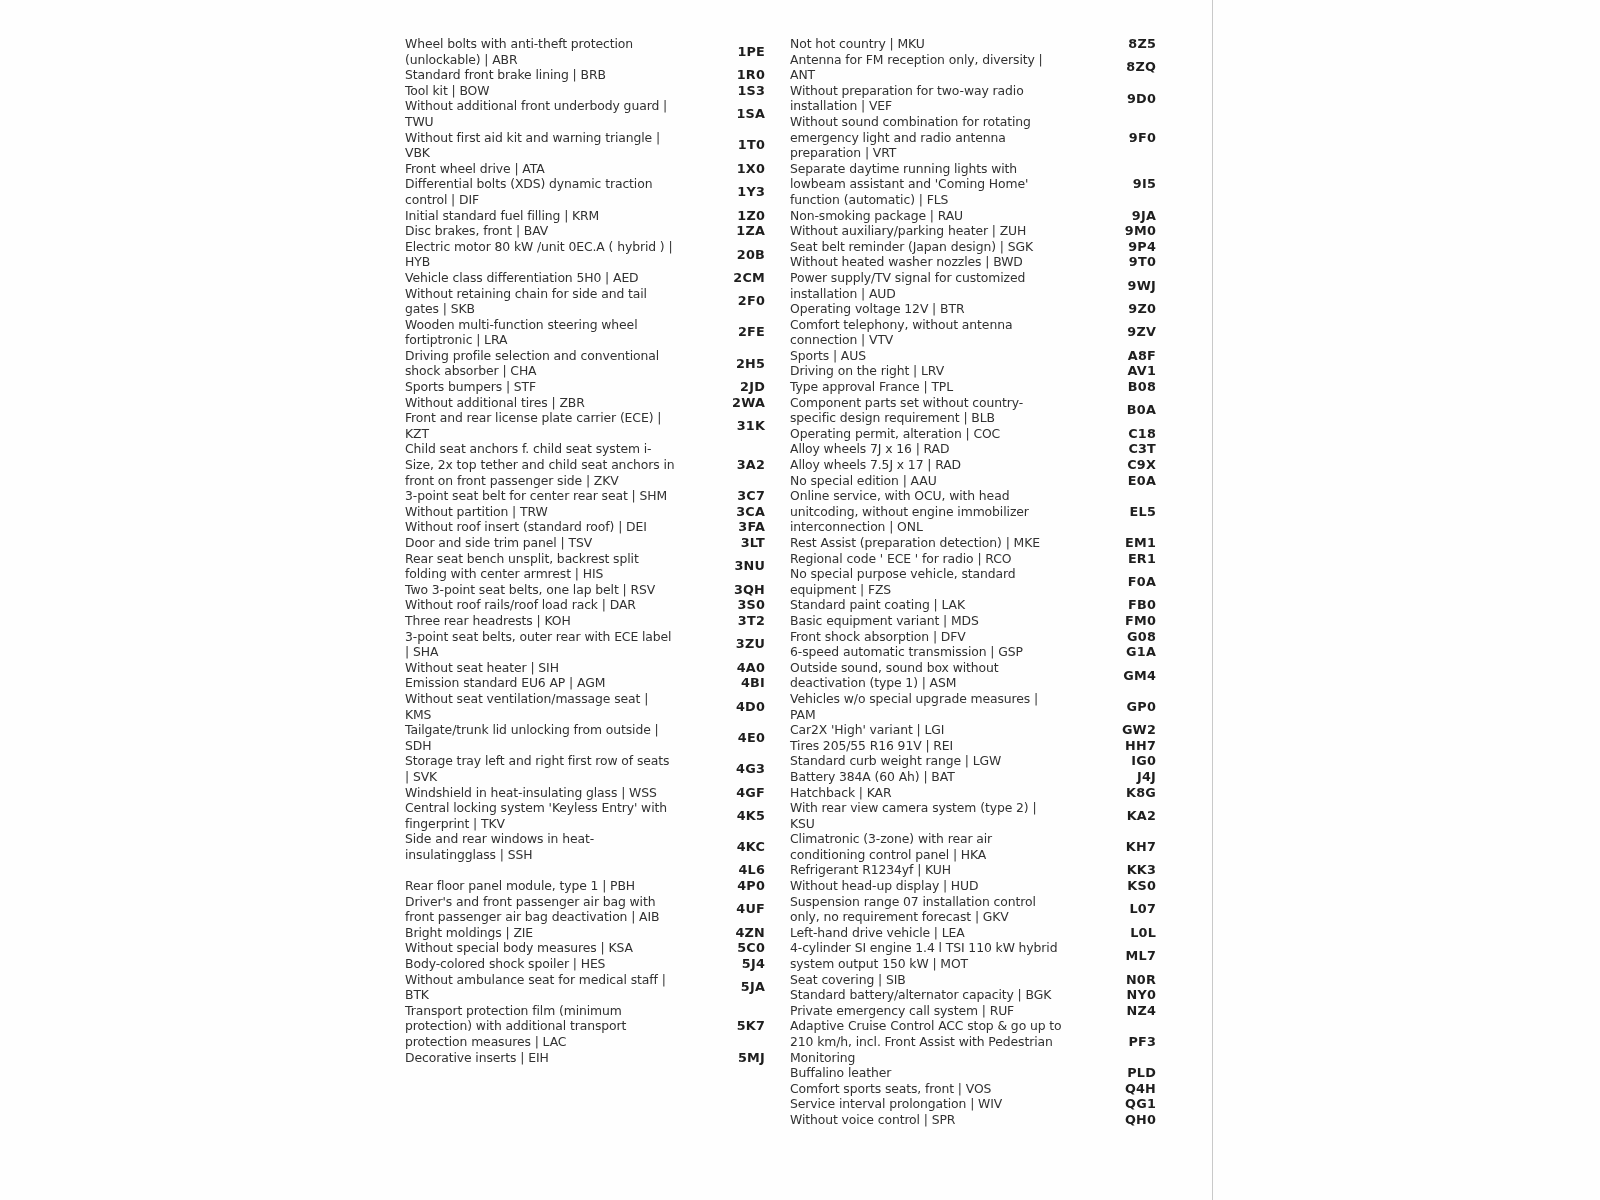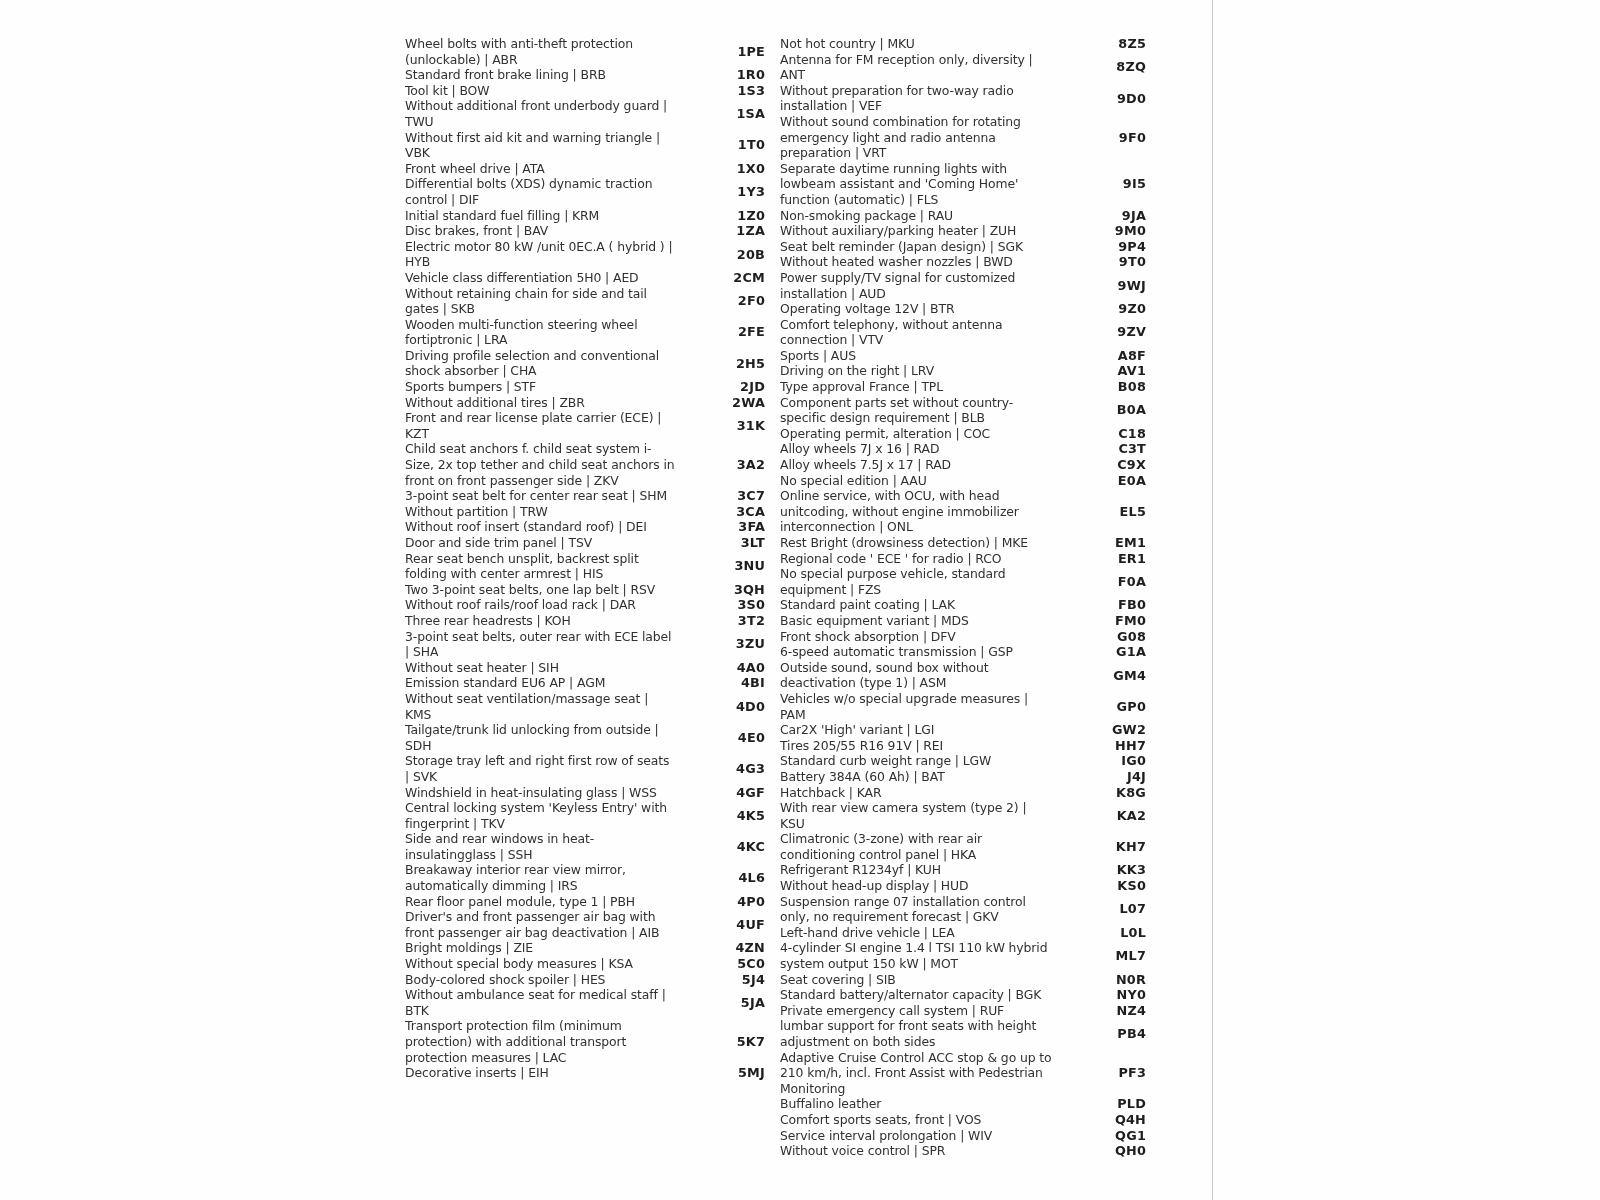--- a/index.html
+++ b/index.html
@@ -14,21 +14,21 @@
     height: 1200px;
     background: #fefefe;
     overflow: hidden;
     font-family: "DejaVu Sans", "Liberation Sans", sans-serif;
   }
   .columns {
     position: absolute;
     left: 405px;
     top: 36px;
     display: flex;
-    gap: 15px;
+    gap: 25px;
   }
   .col {
     display: flex;
     flex-direction: column;
   }
   .col-left  { width: 360px; }
   .col-right { width: 366px; }
   .row {
     display: flex;
     align-items: center;
@@ -219,22 +219,20 @@
           <div class="desc">Central locking system 'Keyless Entry' with
 fingerprint | TKV</div>
           <div class="code">4K5</div>
         </div>
         <div class="row">
           <div class="desc">Side and rear windows in heat-
 insulatingglass | SSH</div>
           <div class="code">4KC</div>
         </div>
         <div class="row">
-          <div class="desc">Breakaway interior rear view mirror,
-automatically dimming | IRS</div>
           <div class="code">4L6</div>
         </div>
         <div class="row">
           <div class="desc">Rear floor panel module, type 1 | PBH</div>
           <div class="code">4P0</div>
         </div>
         <div class="row">
           <div class="desc">Driver's and front passenger air bag with
 front passenger air bag deactivation | AIB</div>
           <div class="code">4UF</div>
@@ -357,21 +355,21 @@
           <div class="desc">No special edition | AAU</div>
           <div class="code">E0A</div>
         </div>
         <div class="row">
           <div class="desc">Online service, with OCU, with head
 unitcoding, without engine immobilizer
 interconnection | ONL</div>
           <div class="code">EL5</div>
         </div>
         <div class="row">
-          <div class="desc">Rest Bright (drowsiness detection) | MKE</div>
+          <div class="desc">Rest Assist (preparation detection) | MKE</div>
           <div class="code">EM1</div>
         </div>
         <div class="row">
           <div class="desc">Regional code ' ECE ' for radio | RCO</div>
           <div class="code">ER1</div>
         </div>
         <div class="row">
           <div class="desc">No special purpose vehicle, standard
 equipment | FZS</div>
           <div class="code">F0A</div>
@@ -458,25 +456,20 @@
           <div class="desc">Seat covering | SIB</div>
           <div class="code">N0R</div>
         </div>
         <div class="row">
           <div class="desc">Standard battery/alternator capacity | BGK</div>
           <div class="code">NY0</div>
         </div>
         <div class="row">
           <div class="desc">Private emergency call system | RUF</div>
           <div class="code">NZ4</div>
-        </div>
-        <div class="row">
-          <div class="desc">lumbar support for front seats with height
-adjustment on both sides</div>
-          <div class="code">PB4</div>
         </div>
         <div class="row">
           <div class="desc">Adaptive Cruise Control ACC stop &amp; go up to
 210 km/h, incl. Front Assist with Pedestrian
 Monitoring</div>
           <div class="code">PF3</div>
         </div>
         <div class="row">
           <div class="desc">Buffalino leather</div>
           <div class="code">PLD</div>

